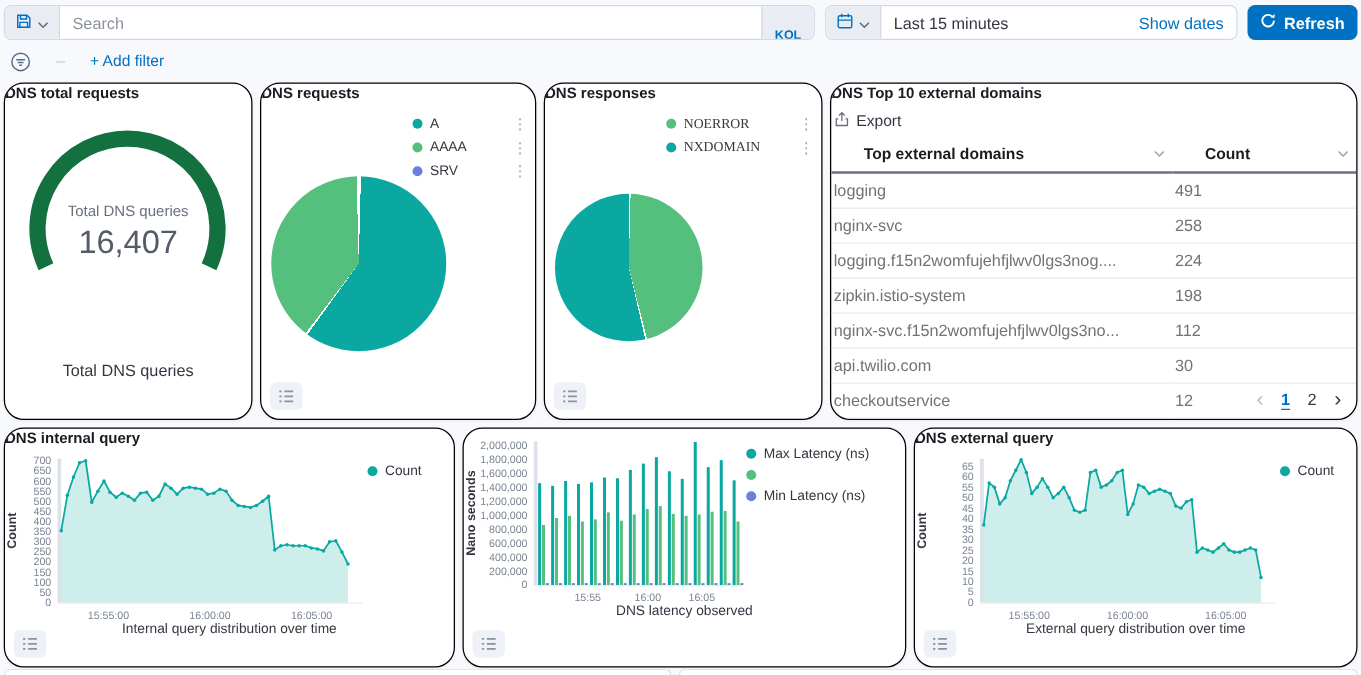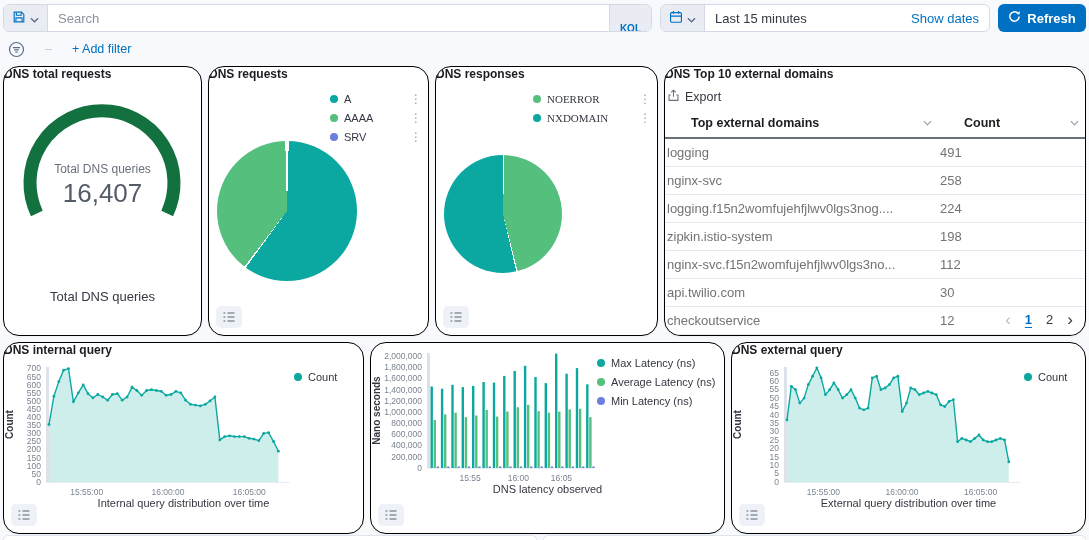--- a/index.html
+++ b/index.html
@@ -434,21 +434,20 @@
             <rect x="211.0" y="119.5" width="2.4" height="1.5" fill="#6b7fdb"></rect>
             <rect x="221.3" y="119.5" width="2.4" height="1.5" fill="#6b7fdb"></rect>
           </svg>
         <div class="clegend">
           <div class="litem">
             <span class="ldot" style="background: rgb(10, 168, 160);"></span>
             <span class="llabel">Max Latency (ns)</span>
           </div>
           <div class="litem">
             <span class="ldot" style="background: rgb(85, 192, 126);"></span>
-            <span class="llabel">Average Latency (ns)</span>
           </div>
           <div class="litem">
             <span class="ldot" style="background: rgb(107, 127, 219);"></span>
             <span class="llabel">Min Latency (ns)</span>
           </div>
         </div>
       </div>
       <div class="xlabel">DNS latency observed</div>
       <button class="ltoggle">
         <svg width="14" height="14" viewBox="0 0 14 14" fill="none" stroke="#8b919d" stroke-width="1.4">

